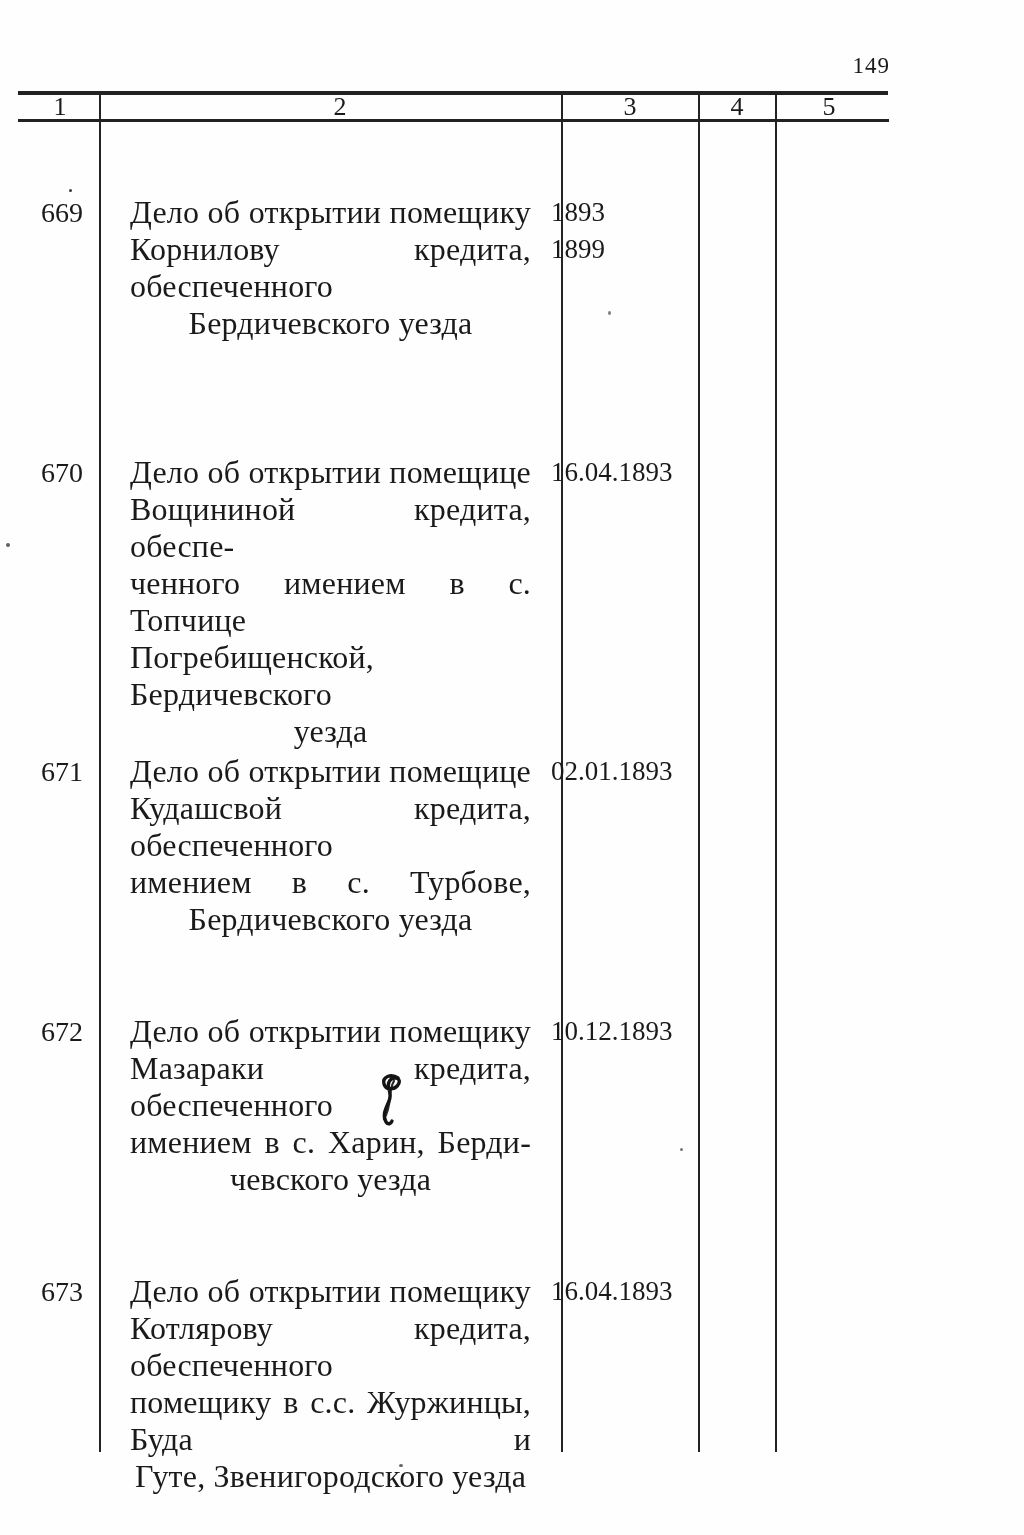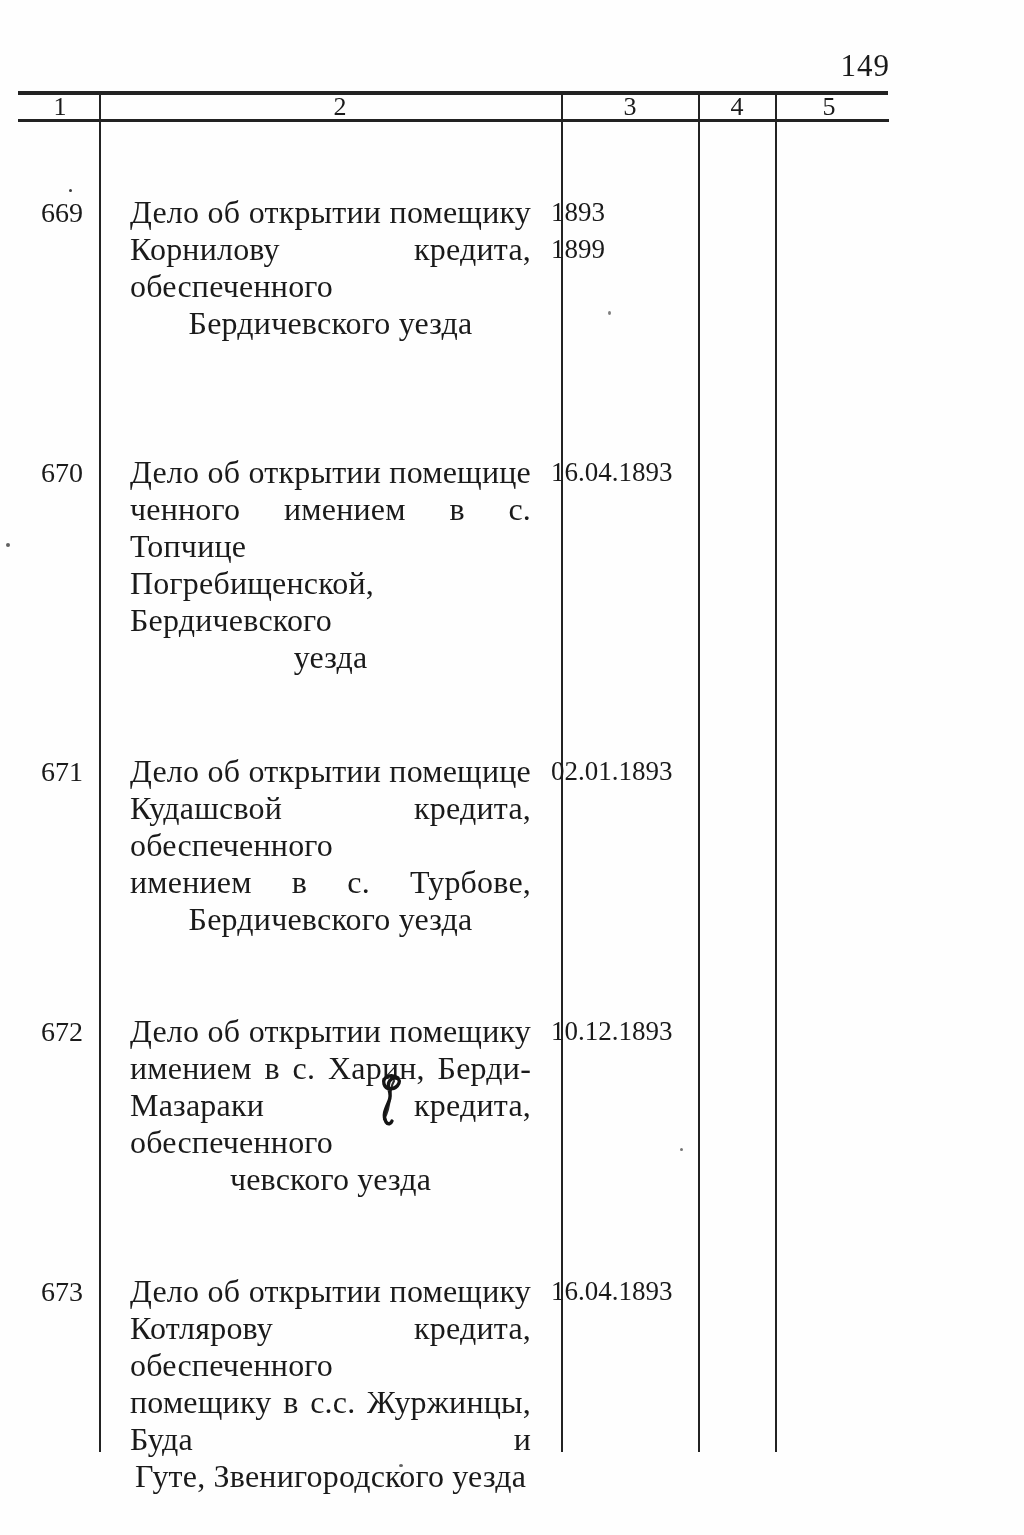--- a/index.html
+++ b/index.html
@@ -8,21 +8,21 @@
     width:1024px;height:1535px;
     margin:0 auto;
     background:#fefefe;
     font-family:"Liberation Serif","DejaVu Serif",serif;
     color:#1a1a1a;
     overflow:hidden;
   }
   .pageno{
     position:absolute;
     top:51px;right:134px;
-    font-size:31px;line-height:29px;
+    font-size:23px;line-height:29px;
     letter-spacing:1px;
   }
   .hline{position:absolute;background:#222;}
   .hline.top{left:18px;top:91px;width:870px;height:4px;}
   .hline.sub{left:18px;top:119px;width:871px;height:3px;}
   .vline{position:absolute;top:92px;width:2px;height:1360px;background:#232323;}
   .v1{left:99px;}
   .v2{left:561px;}
   .v3{left:698px;}
   .v4{left:775px;}
@@ -84,20 +84,21 @@
     <div class="ll">Бердичевского уезда</div>
   </div>
   <div class="dates" style="top:194px">
     <div>1893</div>
     <div>1899</div>
   </div>
 
   <div class="rownum" style="top:454px">670</div>
   <div class="desc" style="top:454px">
     <div class="jl">Дело об открытии помещице</div>
+    <div class="jl">Вощининой кредита, обеспе-</div>
     <div class="jl">ченного имением в с. Топчице</div>
     <div class="jl">Погребищенской, Бердичевского</div>
     <div class="ll">уезда</div>
   </div>
   <div class="dates" style="top:454px">
     <div>16.04.1893</div>
   </div>
 
   <div class="rownum" style="top:753px">671</div>
   <div class="desc" style="top:753px">
@@ -106,22 +107,22 @@
     <div class="jl">имением в с. Турбове,</div>
     <div class="ll">Бердичевского уезда</div>
   </div>
   <div class="dates" style="top:753px">
     <div>02.01.1893</div>
   </div>
 
   <div class="rownum" style="top:1013px">672</div>
   <div class="desc" style="top:1013px">
     <div class="jl">Дело об открытии помещику</div>
+    <div class="jl">Мазараки кредита, обеспеченного</div>
     <div class="jl">имением в с. Харин, Берди-</div>
-    <div class="jl">Мазараки кредита, обеспеченного</div>
     <div class="ll">чевского уезда</div>
   </div>
   <div class="dates" style="top:1013px">
     <div>10.12.1893</div>
   </div>
 
   <svg class="scribble" viewBox="0 0 36 58">
     <path d="M27,7 C20,2 11,6 13,13 C15,20 25,19 28,12 C30,6 21,5 18,11 C15,17 22,22 18,30 C15,37 11,44 15,51 C17,54 20,53 21,50" fill="none" stroke="#141414" stroke-width="3.4" stroke-linecap="round"></path>
     <path d="M23,10 C16,22 22,33 13,48" fill="none" stroke="#141414" stroke-width="2.2" stroke-linecap="round" opacity="0.9"></path>
   </svg>

